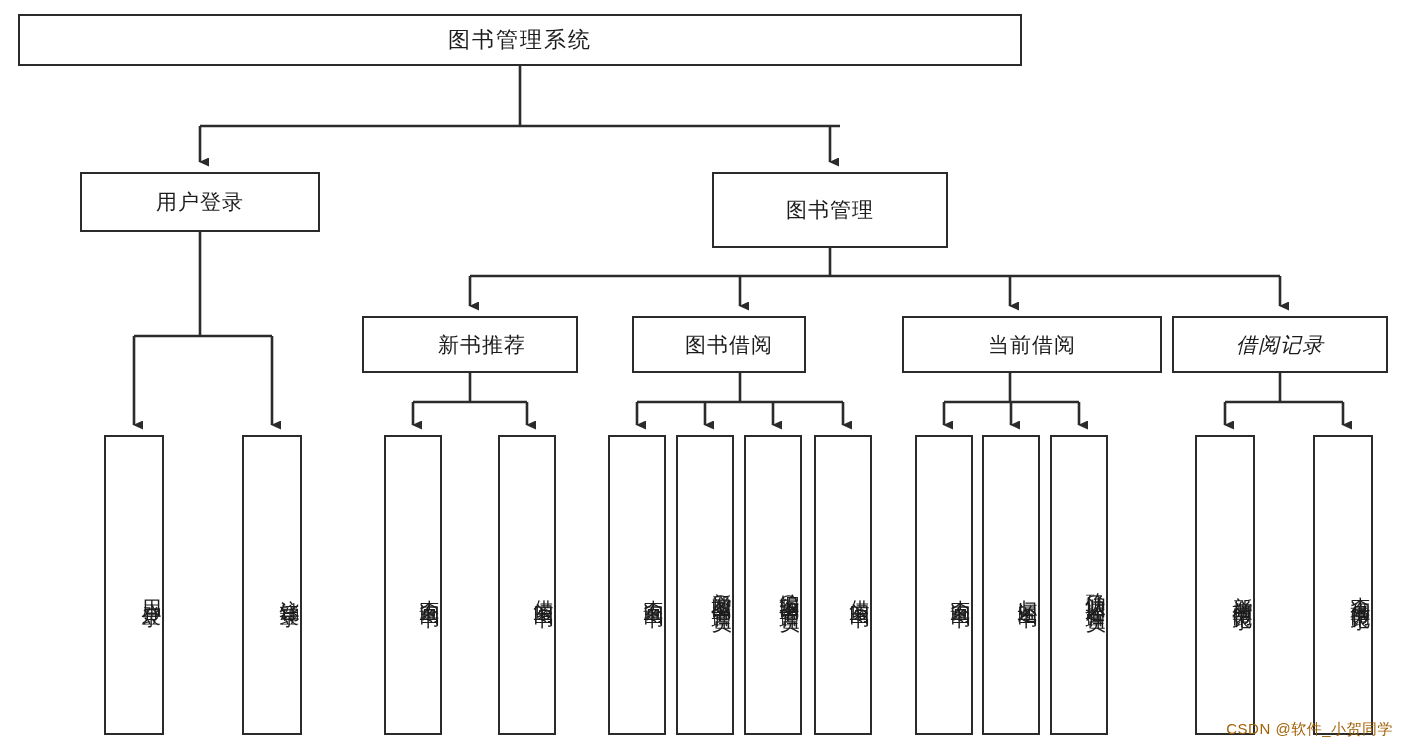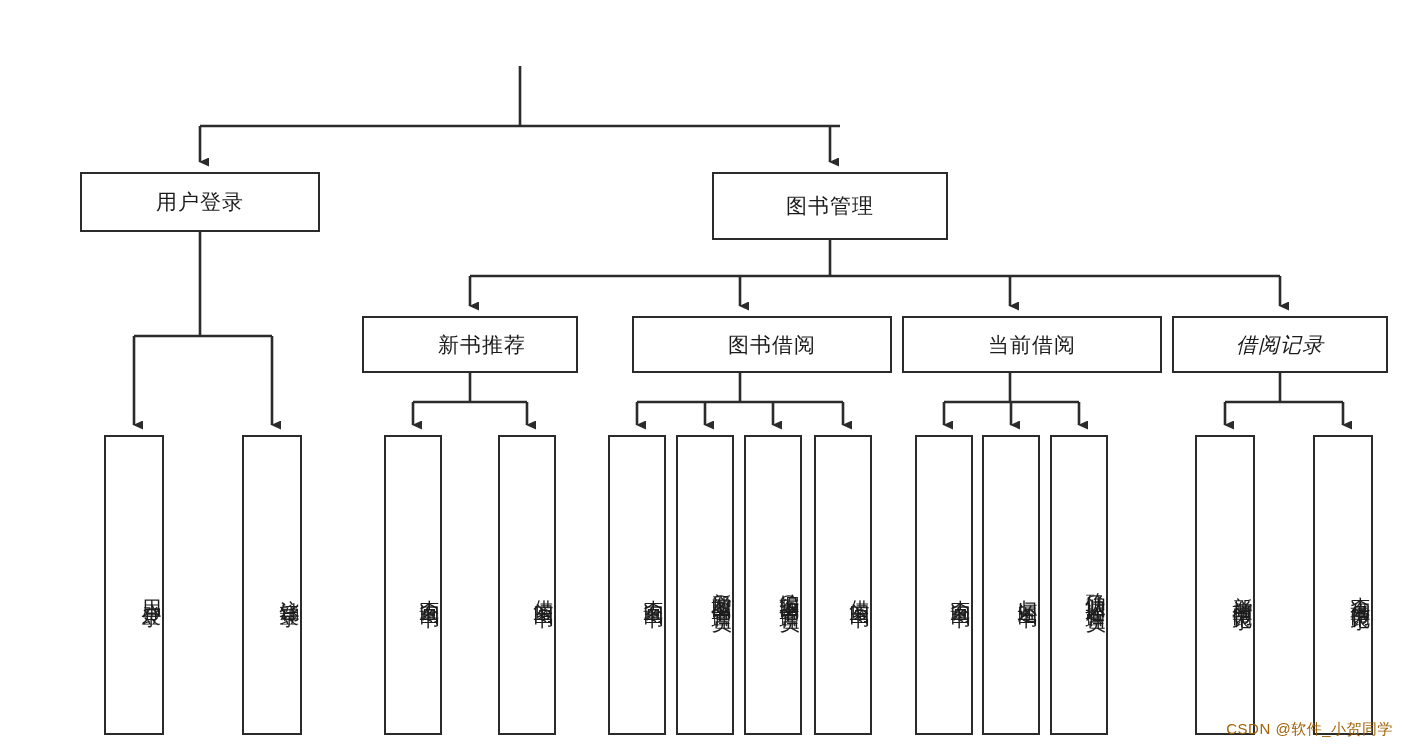--- a/index.html
+++ b/index.html
@@ -112,32 +112,35 @@
       <path d="M1011,402 L1011,425" marker-end="url(#arrow)"></path>
       <path d="M1079,402 L1079,425" marker-end="url(#arrow)"></path>
 
       <path d="M1280,373 L1280,402"></path>
       <path d="M1225,402 L1343,402"></path>
       <path d="M1225,402 L1225,425" marker-end="url(#arrow)"></path>
       <path d="M1343,402 L1343,425" marker-end="url(#arrow)"></path>
     </g>
   </svg>
 
+  <div class="node node-title" style="left:18px; top:14px; width:1004px; height:52px;">
+    <span>图书管理系统</span>
+  </div>
 
   <div class="node node-h" style="left:80px; top:172px; width:240px; height:60px;">
     <span>用户登录</span>
   </div>
-  <div class="node node-h" style="left:712px; top:172px; width:236px; height:68px;font-family:Liberation Serif, serif;">
+  <div class="node node-h" style="left:712px; top:172px; width:236px; height:76px;font-family:Liberation Serif, serif;">
     <span>图书管理</span>
   </div>
 
   <div class="node node-h" style="left:362px; top:316px; width:216px; height:57px;padding-left:24px;">
     <span>新书推荐</span>
   </div>
-  <div class="node node-h" style="left:632px; top:316px; width:260px; height:57px;padding-left:20px;">
+  <div class="node node-h" style="left:632px; top:316px; width:174px; height:57px;padding-left:20px;">
     <span>图书借阅</span>
   </div>
   <div class="node node-h" style="left:902px; top:316px; width:260px; height:57px;">
     <span>当前借阅</span>
   </div>
   <div class="node node-h" style="left:1172px; top:316px; width:216px; height:57px;font-style:italic;">
     <span>借阅记录</span>
   </div>
 
   <div class="node node-v" style="left:104px; top:435px; width:60px; height:300px;">

